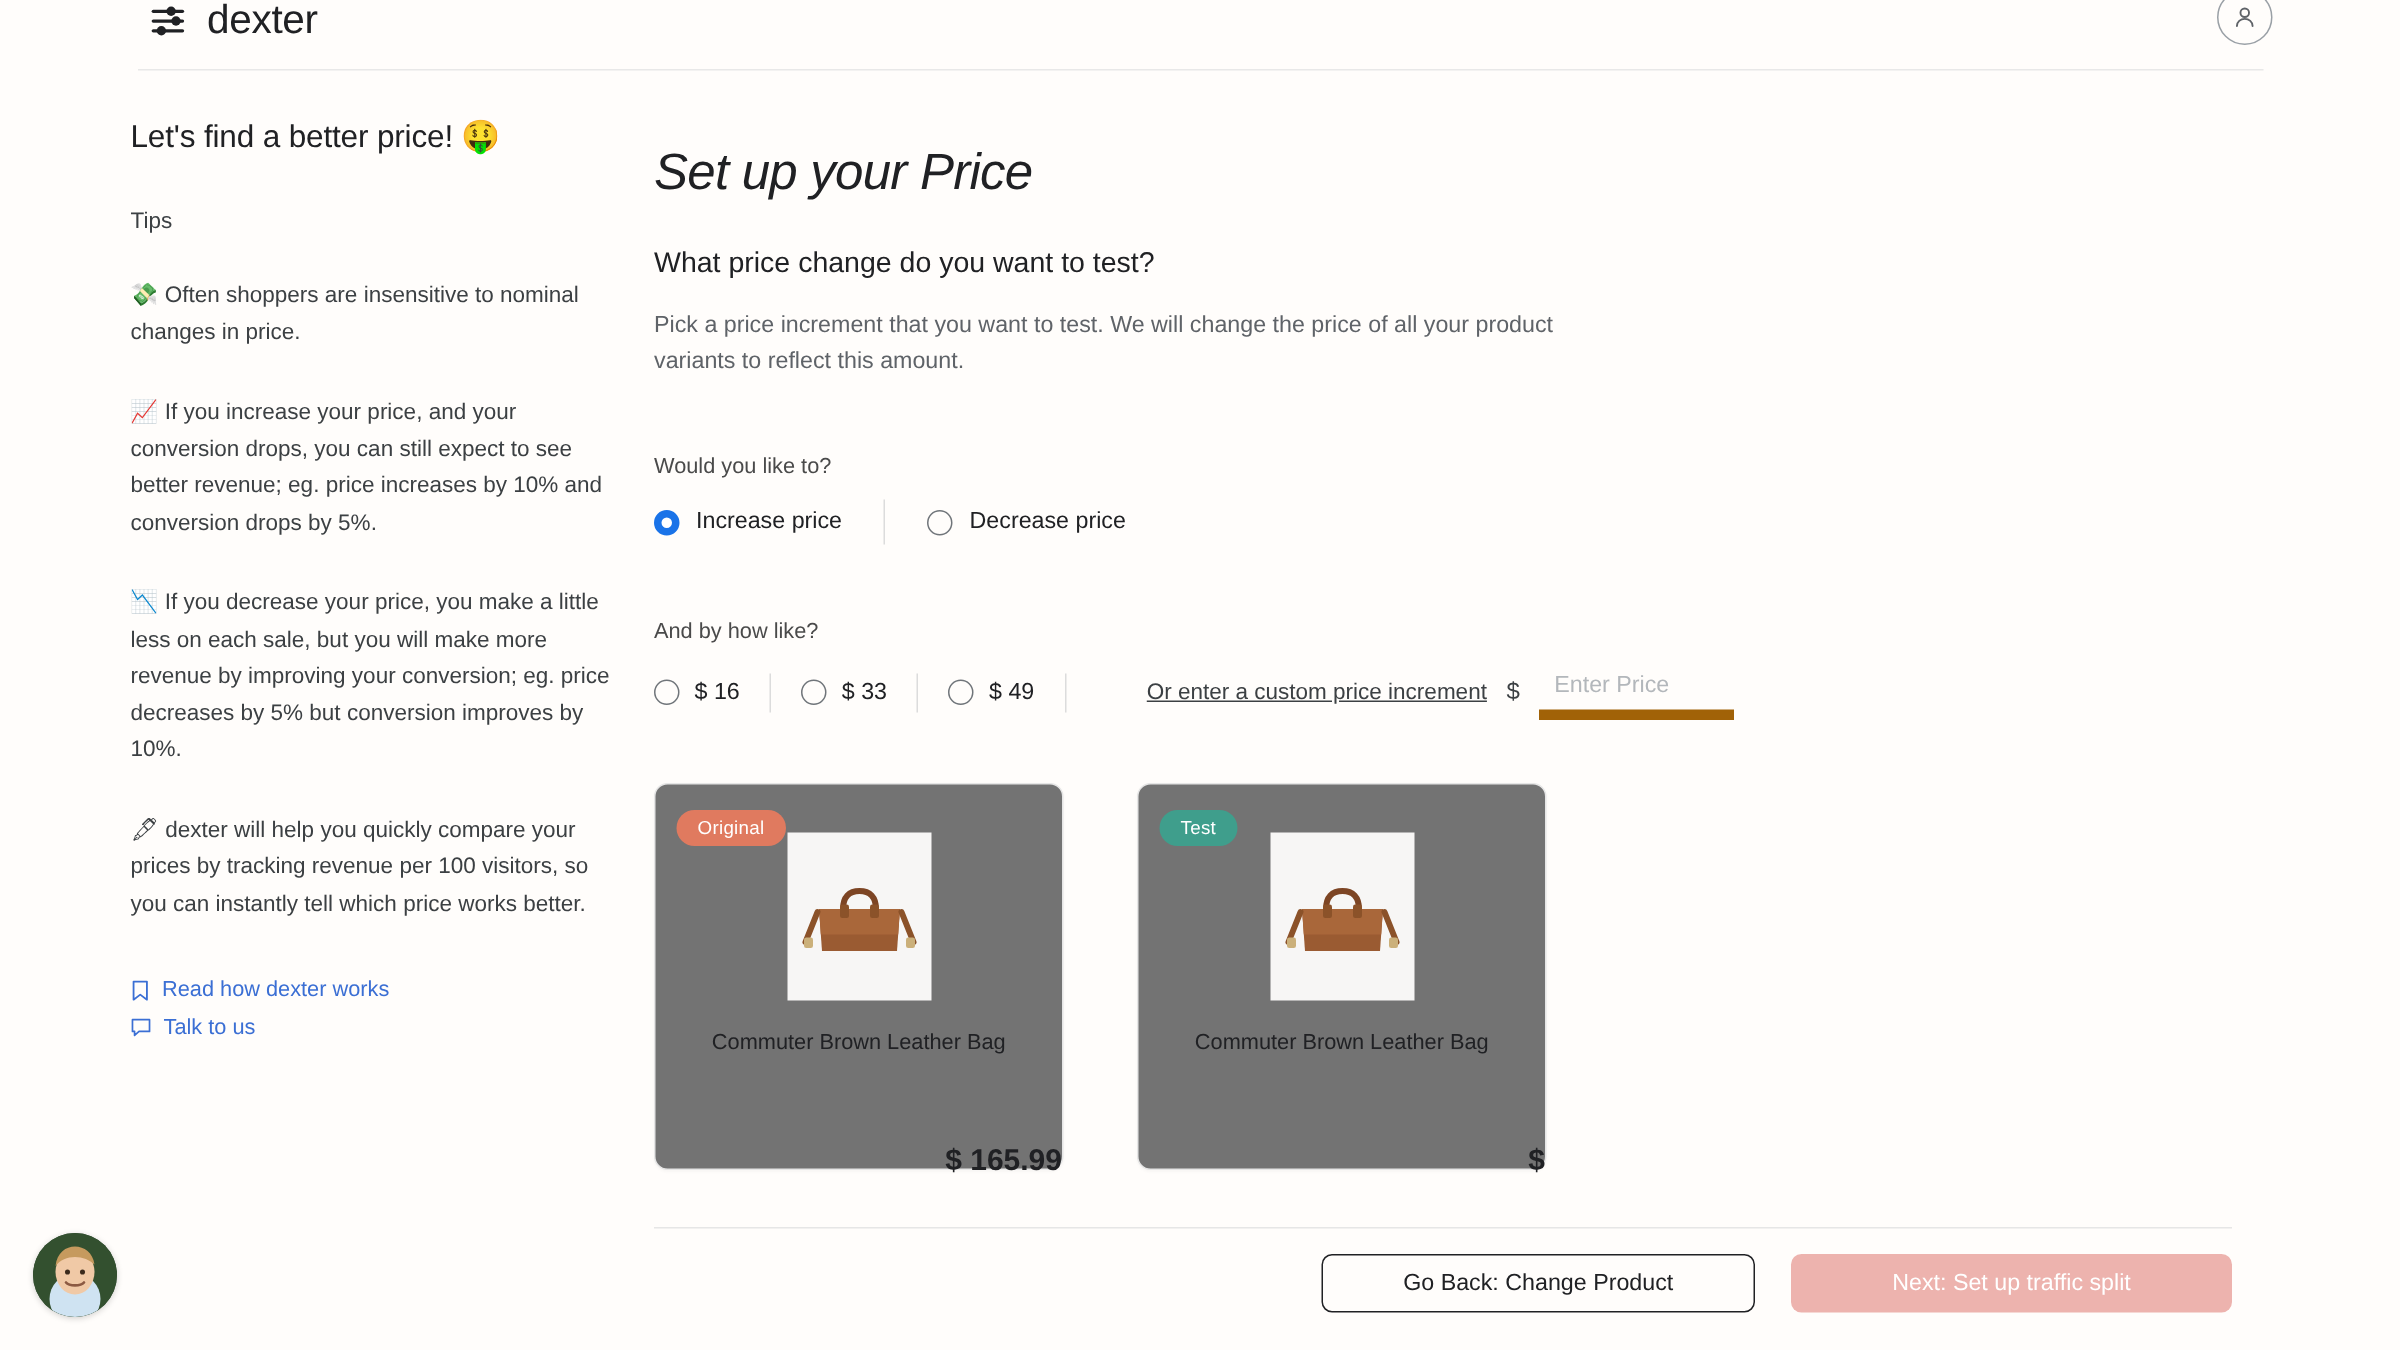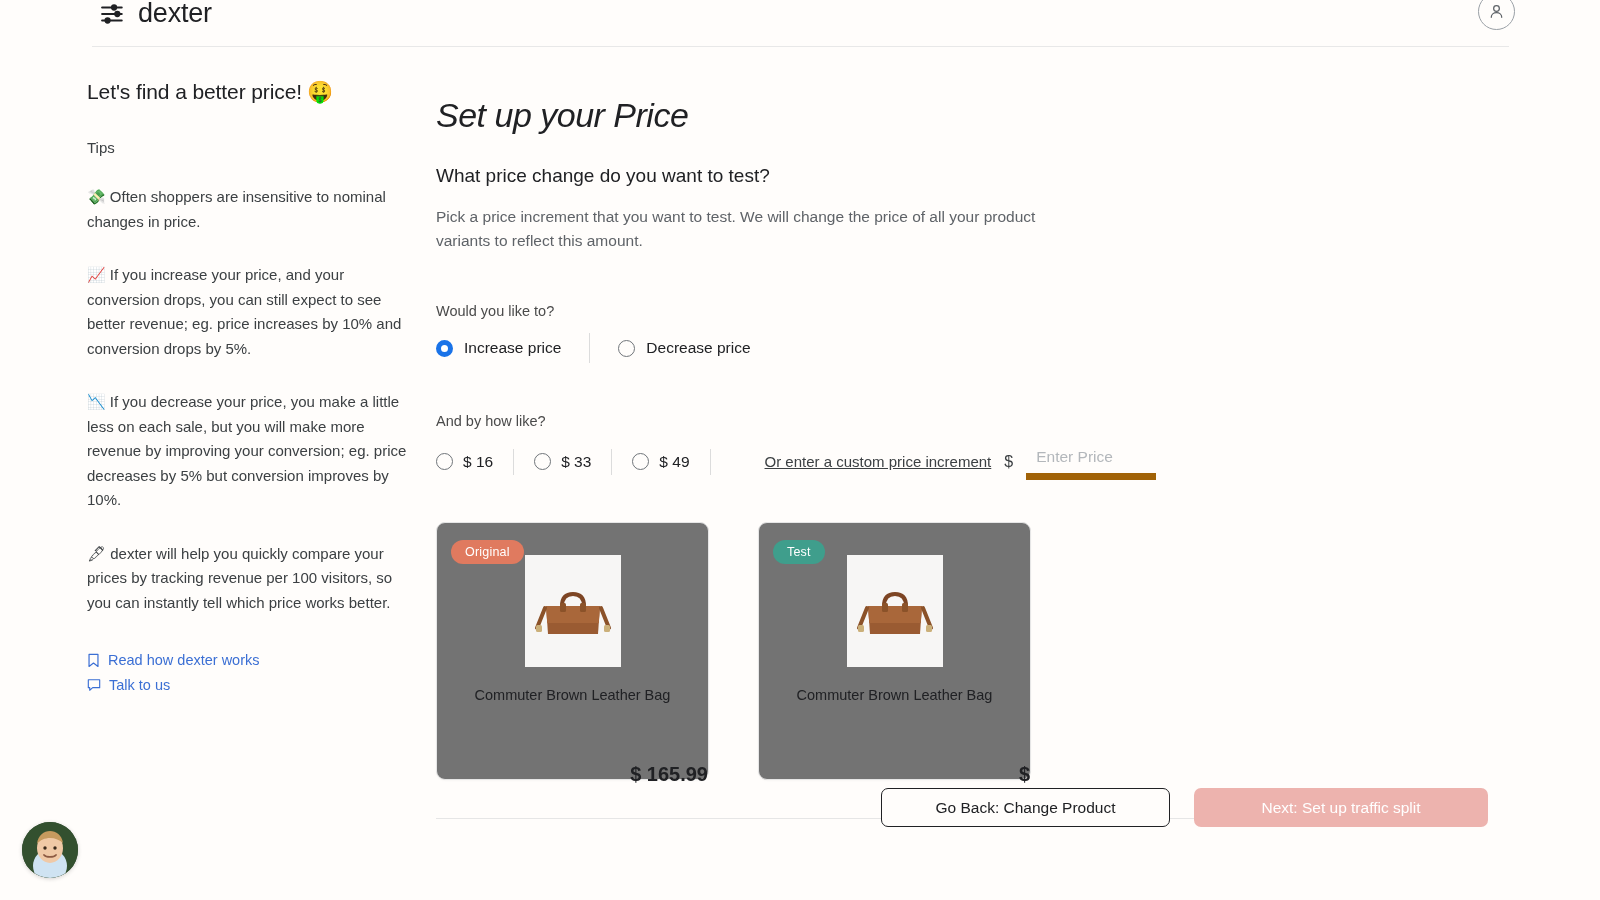--- a/index.html
+++ b/index.html
@@ -133,21 +133,21 @@
     position: absolute; left: 0; right: 0; top: 192px; text-align: right;
     font-size: 20px; color: #202124; font-weight: 700; margin-top: 48px;
   }
 
   
   .footer-divider {
     position: absolute; left: 436px; top: 818px; width: 1052px; height: 1px;
     background: #e6e6e6;
   }
   .footer-actions {
-    position: absolute; right: 112px; top: 788px;
+    position: absolute; right: 112px; top: 836px;
     display: flex; align-items: center; gap: 24px;
   }
   .btn {
     font-family: inherit; font-size: 15.5px; border-radius: 7px;
     height: 39px; cursor: pointer;
   }
   .btn-back {
     width: 289px; background: #fffdfb; border: 1.3px solid #202124;
     color: #202124;
   }

